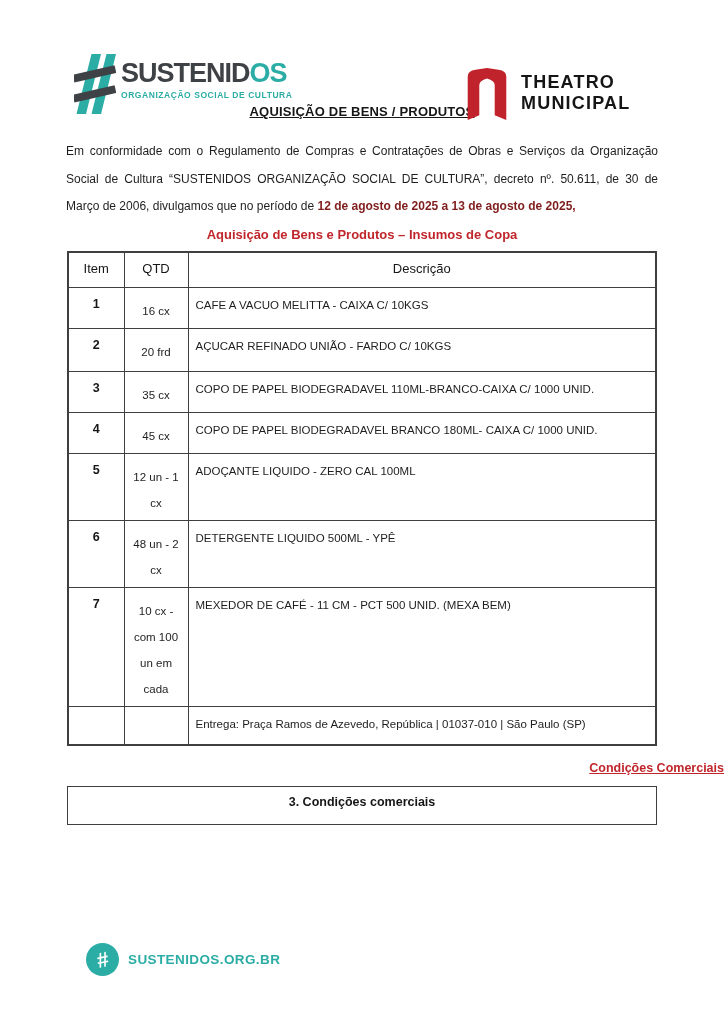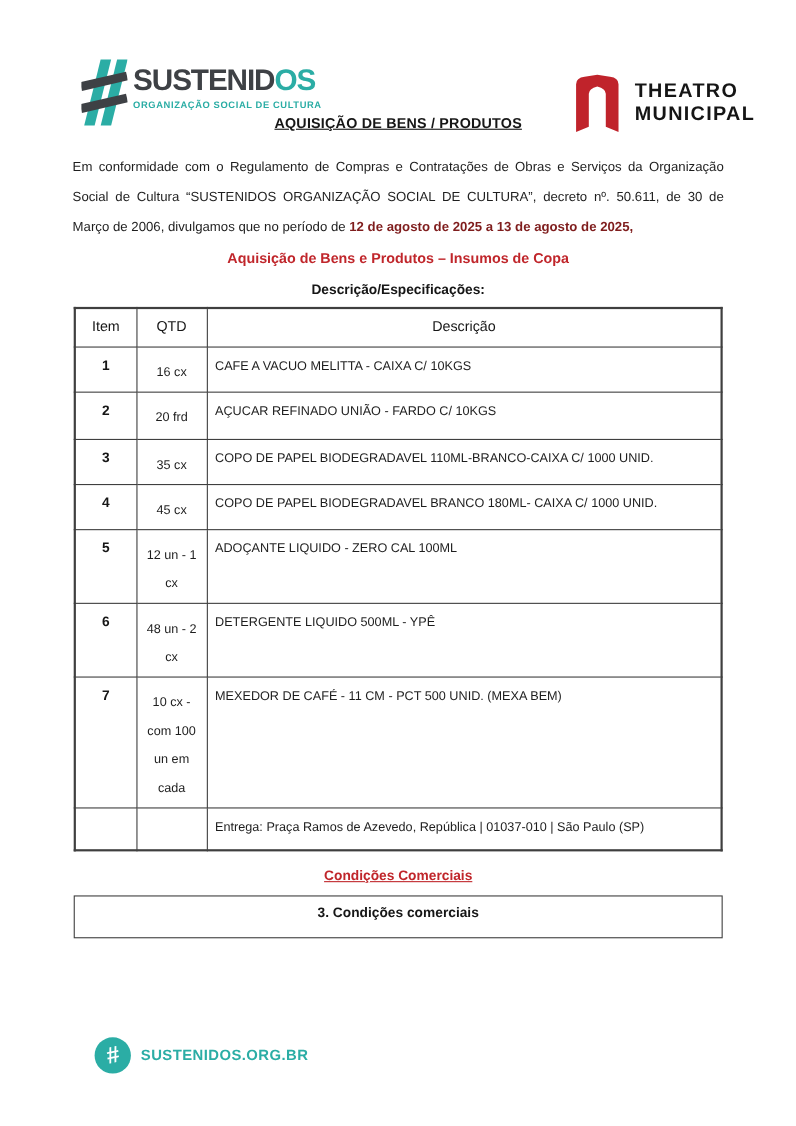--- a/index.html
+++ b/index.html
@@ -14,21 +14,21 @@
   }
 
   
   .logo-sustenidos { position: absolute; left: 74px; top: 52px; display: flex; align-items: flex-start; }
   .logo-sustenidos .hash { width: 42px; height: 64px; }
   .logo-sus-text { margin-left: 5px; padding-top: 8px; }
   .logo-sus-name { font-size: 27px; font-weight: bold; letter-spacing: -1px; color: #3e4145; line-height: 26px; white-space: nowrap; }
   .logo-sus-name .os { color: #2bada5; }
   .logo-sus-tagline { font-size: 8.5px; font-weight: bold; color: #2bada5; letter-spacing: 0.55px; margin-top: 4px; white-space: nowrap; }
 
-  .logo-theatro { position: absolute; left: 520px; top: 66px; display: flex; align-items: flex-start; }
+  .logo-theatro { position: absolute; left: 464px; top: 66px; display: flex; align-items: flex-start; }
   .logo-theatro .arch { width: 46px; height: 54px; }
   .logo-theatro-text { margin-left: 11px; padding-top: 6px; font-size: 18px; font-weight: bold; color: #151515; letter-spacing: 1.2px; line-height: 21px; white-space: nowrap; }
 
   
   .doc { padding-top: 104px; }
 
   .main-title, .solicitacao {
     text-align: center; font-weight: bold; font-size: 13px;
     text-decoration: underline; letter-spacing: 0.2px; color: #161616;
   }
@@ -62,21 +62,21 @@
   .col-qtd  { width: 64px; }
   td.item { text-align: center; font-weight: bold; font-size: 12.5px; padding-top: 9px; color: #161616; }
   td.qtd  { text-align: center; font-size: 11.5px; padding: 10px 6px 4px; line-height: 26px; color: #1e1e1e; }
   td.desc { font-size: 11.5px; padding: 10px 6px 4px 7px; line-height: 15px; color: #1e1e1e; }
   tr.r1 { height: 37px; } tr.r2 { height: 43px; } tr.r3 { height: 37px; }
   tr.r4 { height: 37px; } tr.r5 { height: 59px; } tr.r6 { height: 53px; }
   tr.r7 { height: 108px; } tr.r8 { height: 38px; }
 
   
   .conditions-heading {
-    margin-top: 15px; text-align: center;
+    margin-top: 15px; text-align: right;
     color: #c0262b; font-weight: bold; font-size: 12.5px;
     text-decoration: underline;
   }
   .conditions-box {
     width: 590px; height: 39px; margin: 11px auto 0;
     border: 1.6px solid #3f3f3f;
     text-align: center; font-weight: bold; font-size: 12.5px; color: #161616;
     padding-top: 8px;
   }
 
@@ -123,21 +123,20 @@
     </div>
   </div>
 
   <div class="doc">
 
     <div class="main-title">AQUISIÇÃO DE BENS / PRODUTOS</div>
 
     <p class="intro"><span>Em conformidade com o Regulamento de Compras e Contratações de Obras e Serviços da Organização Social de Cultura “SUSTENIDOS ORGANIZAÇÃO SOCIAL DE CULTURA”, decreto nº. 50.611, de 30 de Março de 2006, divulgamos que no período de </span><span class="date">12 de agosto de 2025 a 13 de agosto de 2025,</span><br></p>
 
     <div class="red-heading">Aquisição de Bens e Produtos – Insumos de Copa</div>
-    <div class="subheading">Descrição/Especificações:</div>
 
     <table class="items">
       <colgroup>
           <col class="col-item">
           <col class="col-qtd">
           <col>
         </colgroup>
       <tbody>
           <tr>
         <th>Item</th>

